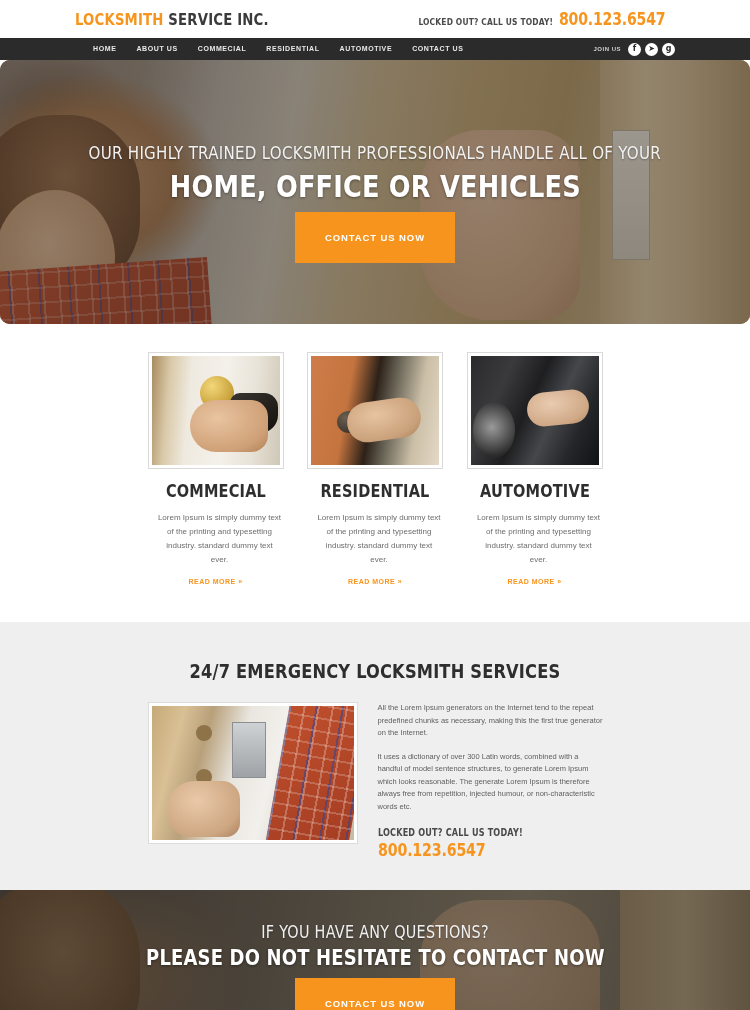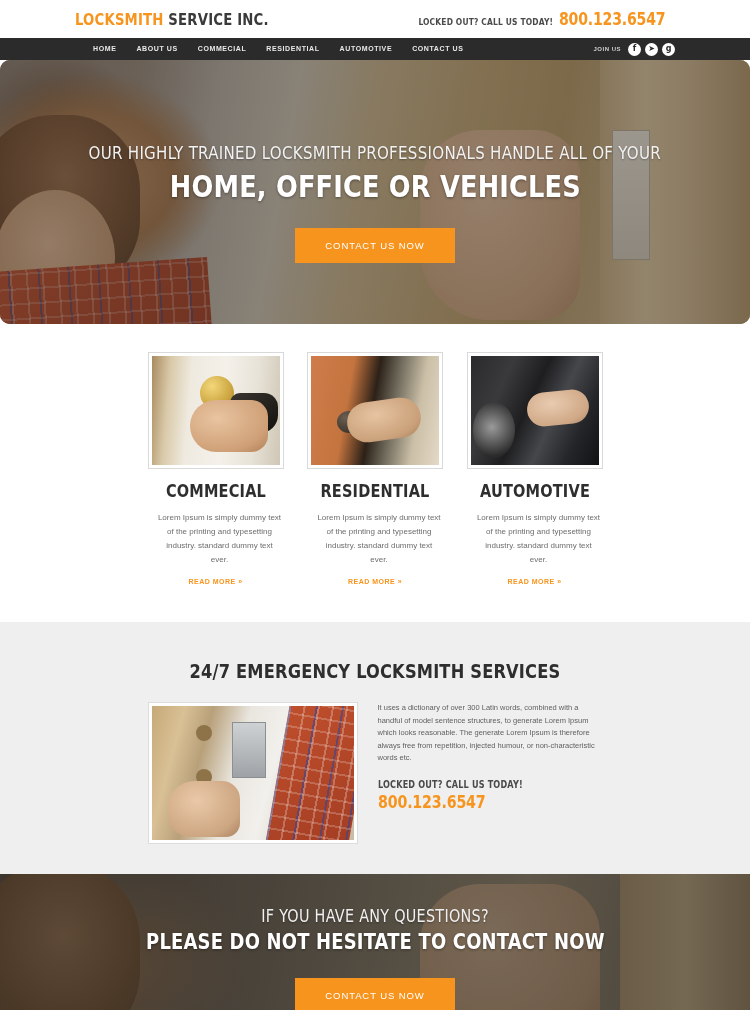--- a/index.html
+++ b/index.html
@@ -177,28 +177,28 @@
     font-family: "DejaVu Sans Condensed", "Liberation Sans Narrow", "Liberation Sans", sans-serif;
     font-size: 30px;
     font-weight: bold;
     letter-spacing: .2px;
     margin-top: 6px;
     text-align: center;
     transform: scaleX(.95);
     text-shadow: 0 1px 3px rgba(0,0,0,.4);
   }
   .btn-orange {
-    margin-top: 24px;
+    margin-top: 8px;
     background: #f7941d;
     color: #ffffff;
     border: none;
     font-size: 9.5px;
-    font-weight: normal;
+    font-weight: bold;
     letter-spacing: .9px;
-    padding: 12px 30px;
+    padding: 20px 30px;
     cursor: pointer;
     font-family: "Liberation Sans", sans-serif;
   }
 
   
   .services {
     background: #ffffff;
     padding: 28px 0 34px;
     display: flex;
     justify-content: center;
@@ -456,20 +456,21 @@
     <div class="emg-body">
       <div class="emg-img">
         <div class="inner">
           <div class="holes"></div>
           <div class="lockplate"></div>
           <div class="armtop"></div>
           <div class="handbottom"></div>
         </div>
       </div>
       <div class="emg-text">
+        <div class="emg-p">All the Lorem Ipsum generators on the Internet tend to the repeat predefined chunks as necessary, making this the first true generator on the Internet.</div>
         <div class="emg-p">It uses a dictionary of over 300 Latin words, combined with a handful of model sentence structures, to generate Lorem Ipsum which looks reasonable. The generate Lorem Ipsum is therefore always free from repetition, injected humour, or non-characteristic words etc.</div>
         <div class="emg-phone-label">LOCKED OUT? CALL US TODAY!</div>
         <div class="emg-phone-num">800.123.6547</div>
       </div>
     </div>
   </div>
 
   <div class="cta">
     <div class="cta-photo">
       <div class="bg"></div>

